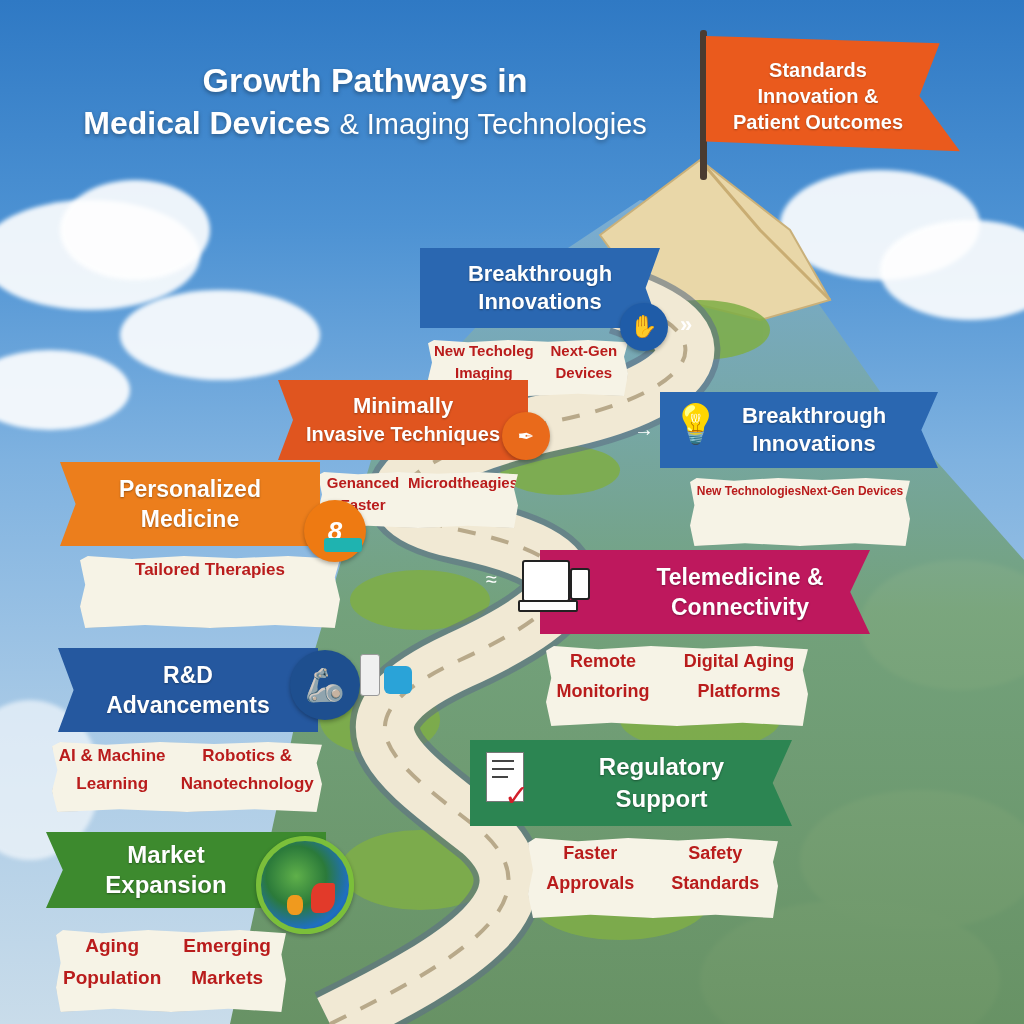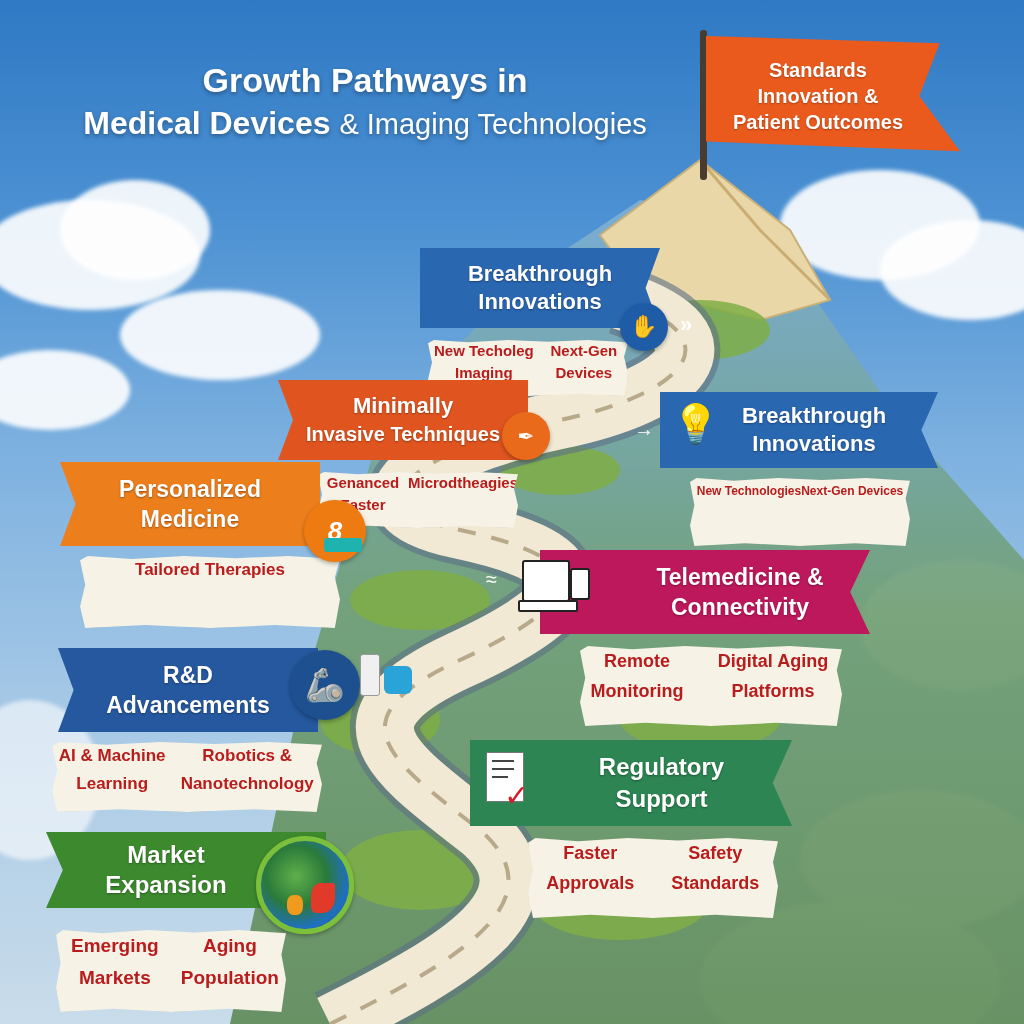--- a/index.html
+++ b/index.html
@@ -122,21 +122,21 @@
 <div class="banner notch-r" style="left:540px;top:550px;width:330px;height:84px;background:#be185d;font-size:23px;line-height:30px;padding-left:90px;padding-right:20px;">
   <div>Telemedicine &amp;</div>
   <div>Connectivity</div>
 </div>
 <div style="position:absolute;left:486px;top:568px;color:#fff;font-size:20px;">≈</div>
 <div style="position:absolute;left:518px;top:560px;width:70px;height:54px;">
   <div style="position:absolute;left:4px;top:0;width:44px;height:38px;background:#fff;border:2px solid #222;border-radius:3px;"></div>
   <div style="position:absolute;left:0;top:40px;width:56px;height:8px;background:#fff;border:2px solid #222;border-radius:2px;"></div>
   <div style="position:absolute;left:52px;top:8px;width:16px;height:28px;background:#fff;border:2px solid #222;border-radius:3px;"></div>
 </div>
-<div class="paper" style="left:580px;top:634px;width:262px;height:80px;font-size:18px;line-height:30px;gap:10px;">
+<div class="paper" style="left:546px;top:634px;width:262px;height:80px;font-size:18px;line-height:30px;gap:10px;">
   <div>Remote Monitoring</div>
   <div>Digital Aging Platforms</div>
 </div>
 
 <div class="banner notch-l" style="left:58px;top:648px;width:260px;height:84px;background:#25589f;font-size:23px;line-height:30px;">
   <div>R&amp;D</div>
   <div>Advancements</div>
 </div>
 <div class="icon-circle" style="left:290px;top:650px;width:70px;height:70px;background:#1e4f8f;font-size:32px;">🦾</div>
 <div style="position:absolute;left:360px;top:654px;width:18px;height:40px;background:#f0f0f0;border:1px solid #999;border-radius:3px;"></div>
@@ -164,15 +164,15 @@
 
 <div class="banner notch-l" style="left:46px;top:832px;width:280px;height:76px;background:#3d8a2e;font-size:24px;line-height:30px;padding-right:40px;">
   <div>Market</div>
   <div>Expansion</div>
 </div>
 <div class="icon-circle" style="left:256px;top:836px;width:88px;height:88px;background:radial-gradient(circle at 40% 40%,#5fb04a 0%,#2b7a3a 40%,#1f6fc0 70%,#1a4f8f 100%);border:5px solid #7bbf3a;">
   <div style="position:absolute;right:14px;bottom:16px;width:24px;height:30px;background:#e23a2a;border-radius:40% 10% 50% 20%;"></div>
   <div style="position:absolute;left:26px;bottom:14px;width:16px;height:20px;background:#f09a1e;border-radius:40%;"></div>
 </div>
 <div class="paper" style="left:56px;top:918px;width:230px;height:82px;font-size:19px;line-height:32px;">
+  <div>Aging Population</div>
   <div>Emerging Markets</div>
-  <div>Aging Population</div>
 </div>
 
 </body></html>

